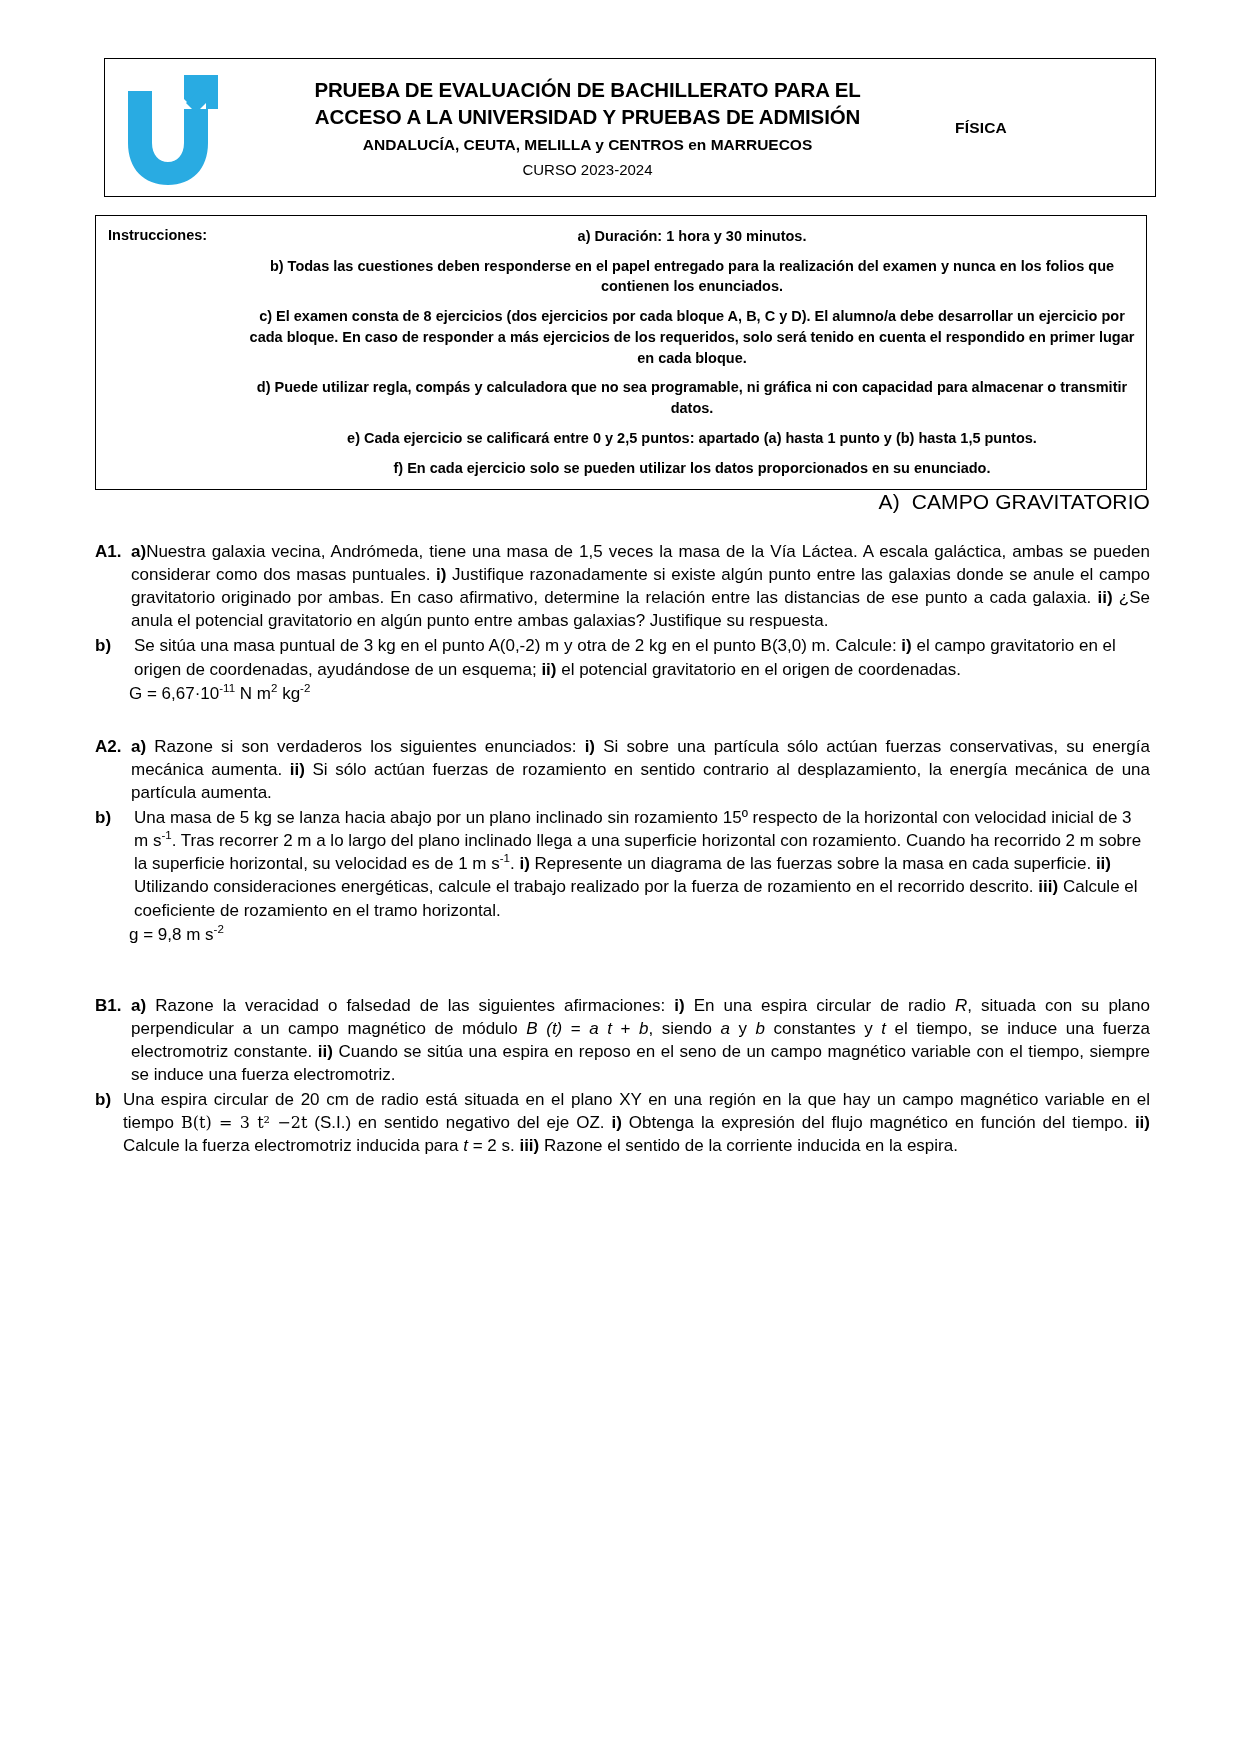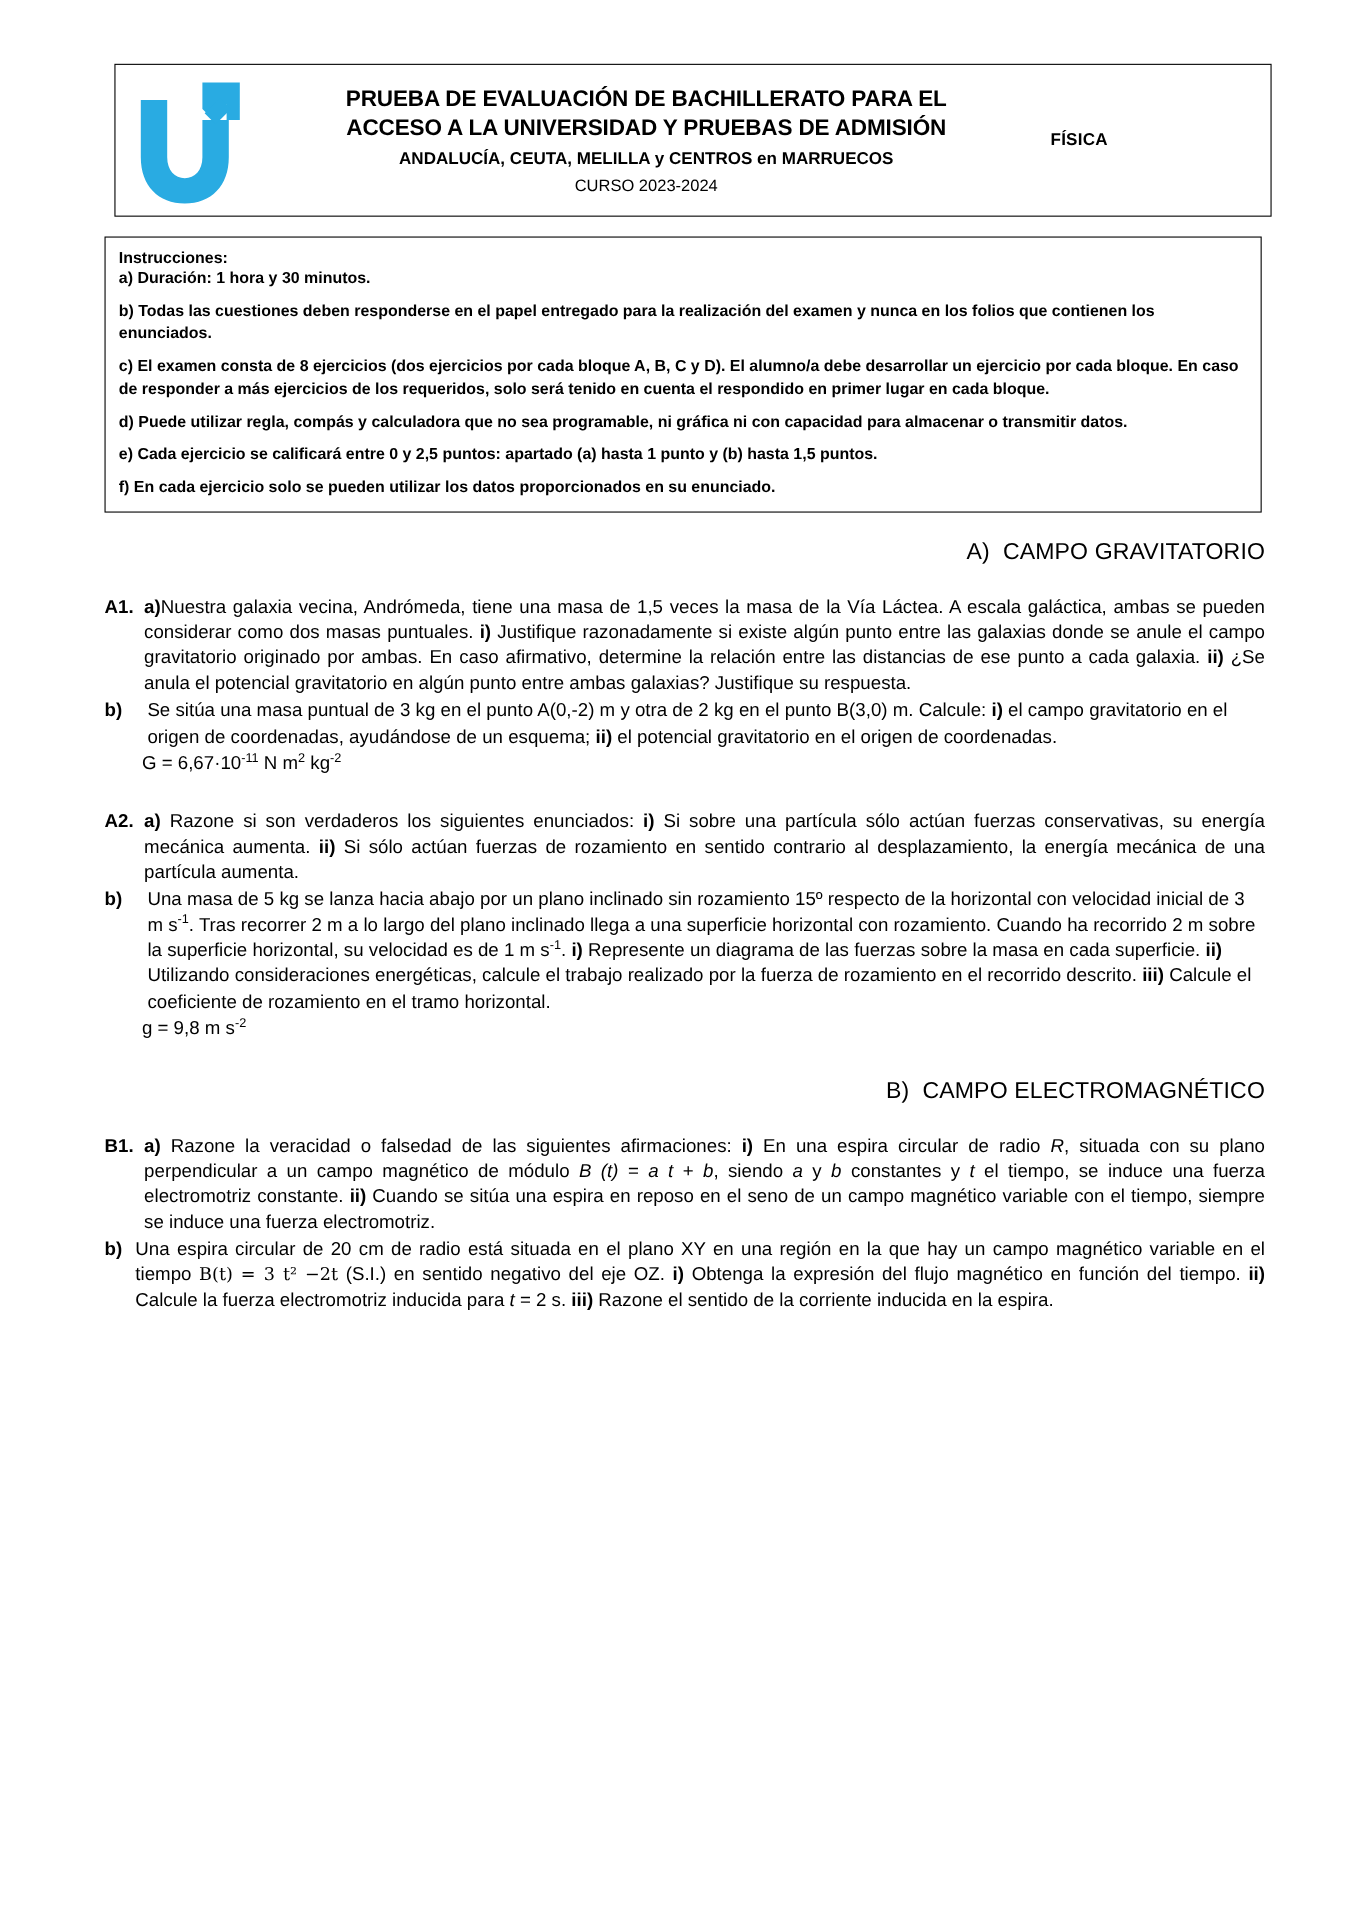--- a/index.html
+++ b/index.html
@@ -88,37 +88,37 @@
   
   .instructions-box {
     position: absolute;
     left: 95px;
     top: 215px;
     width: 1052px;
     border: 1.2px solid #000;
     box-sizing: border-box;
     padding: 10px 10px 11px 12px;
     display: flex;
-    flex-direction: column;
   }
   .instr-label {
     width: 140px;
     flex: 0 0 auto;
     font-size: 14.5px;
     font-weight: bold;
     padding-top: 1px;
   }
   .instr-items {
     flex: 1 1 auto;
   }
   .instr-item {
     font-size: 14.5px;
     font-weight: bold;
     line-height: 1.43;
     margin-bottom: 9px;
+    text-align: center;
   }
   .instr-item:last-child { margin-bottom: 0; }
 
   
   .content {
     position: absolute;
     left: 95px;
     top: 490px;
     width: 1055px;
   }
@@ -242,23 +242,20 @@
       <div class="q-row">
         <div class="q-tag narrow"><span class="bold">b)</span></div>
         <div class="q-body nojust"><span>Una masa de 5 kg se lanza hacia abajo por un plano inclinado sin rozamiento 15º respecto de la horizontal con velocidad inicial de 3 m s</span><sup>-1</sup><span>. Tras recorrer 2 m a lo largo del plano inclinado llega a una superficie horizontal con rozamiento. Cuando ha recorrido 2 m sobre la superficie horizontal, su velocidad es de 1 m s</span><sup>-1</sup><span>. </span><span class="bold">i)</span><span> Represente un diagrama de las fuerzas sobre la masa en cada superficie. </span><span class="bold">ii)</span><span> Utilizando consideraciones energéticas, calcule el trabajo realizado por la fuerza de rozamiento en el recorrido descrito. </span><span class="bold">iii)</span><span> Calcule el coeficiente de rozamiento en el tramo horizontal.</span></div>
       </div>
 
       <div class="const-line"><span>g = 9,8 m s</span><sup>-2</sup></div>
     </div>
 
     <div class="section-gap"></div>
 
-    <div class="section-title">
-      <span class="sec-letter">B)</span><span>CAMPO ELECTROMAGNÉTICO</span>
-    </div>
 
     <div class="spacer-md"></div>
 
     <div class="block">
       <div class="q-row">
         <div class="q-tag">B1.</div>
         <div class="q-body"><span class="bold">a)</span> <span>Razone la veracidad o falsedad de las siguientes afirmaciones: </span><span class="bold">i)</span><span> En una espira circular de radio </span><span class="ital">R</span><span>, situada con su plano perpendicular a un campo magnético de módulo </span><span class="ital">B</span> <span class="ital">(t)</span><span> = </span><span class="ital">a t</span><span> + </span><span class="ital">b</span><span>, siendo </span><span class="ital">a</span><span> y </span><span class="ital">b</span><span> constantes y </span><span class="ital">t</span><span> el tiempo, se induce una fuerza electromotriz constante. </span><span class="bold">ii)</span><span> Cuando se sitúa una espira en reposo en el seno de un campo magnético variable con el tiempo, siempre se induce una fuerza electromotriz.</span></div>
       </div>
 
       <div class="q-row">

